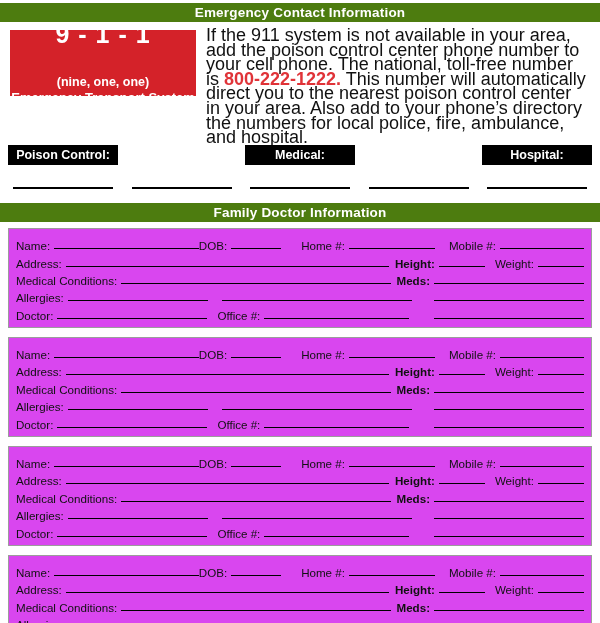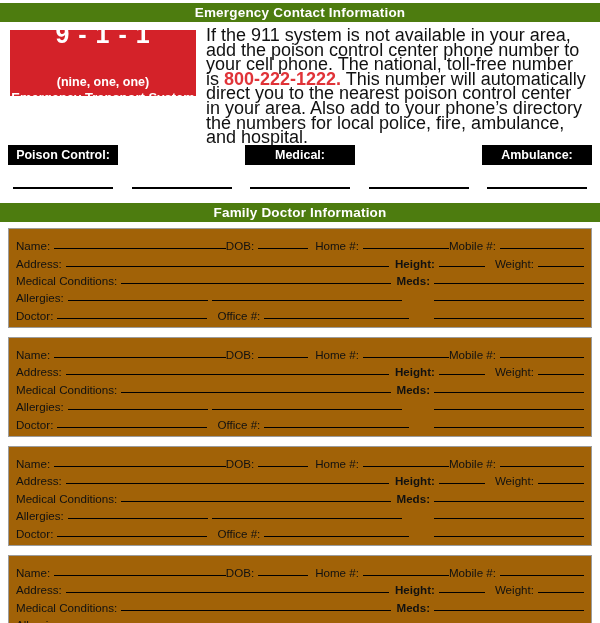--- a/index.html
+++ b/index.html
@@ -34,53 +34,53 @@
     font-size:12.5px;text-align:center;line-height:20px;
   }
   .line-row{display:flex;justify-content:space-between;padding:0 8px;margin-top:22px;}
   .cline-slot{width:110px;display:flex;justify-content:center;}
   .cline{width:100px;height:2px;background:#000;}
 
   
   #members{margin-top:6px;}
   .member{
     margin:0 8px 9px 8px;border:1px solid #9c9c9c;
-    padding:6px 7px 5px 7px;background:#a16207;
+    padding:6px 7px 5px 7px;background:#d946ef;
   }
   .row{display:flex;align-items:flex-end;height:17.4px;font-size:11.6px;}
   .lbl{white-space:nowrap;}
   .ln{border-bottom:1px solid #000;margin:0 0 3px 4px;height:1px;}
   .grow{flex:1 1 auto;}
   .spacer{flex:1 1 auto;}
   .w50{width:50px;}  .w86{width:86px;}  .w84{width:84px;}
   .w46{width:46px;}  .w150{width:150px;} .w140{width:140px;}
   .w190{width:190px;} .w145{width:145px;}
   .ml6{margin-left:6px;font-weight:bold;} .ml8{} .ml10{margin-left:10px;}
-  .ml12{margin-left:7px;} .ml14{}
+  .ml12{margin-left:20px;} .ml14{margin-left:14px;}
 </style>
 </head>
 <body>
 
 <div class="bar first">
   <span>Emergency Contact Information</span>
 </div>
 
 <div class="top">
   <div class="redbox">
     <div class="num">9 - 1 - 1</div>
     <div class="sub">(nine, one, one)</div>
     <div class="sys">Emergency Transport System</div>
   </div>
   <p class="info"><span>If the 911 system is not available in your area, add the poison control center phone number to your cell phone. The national, toll-free number is </span><span class="phone">800-222-1222.</span><span> This number will automatically direct you to the nearest poison control center in your area. Also add to your phone’s directory the numbers for local police, fire, ambulance, and hospital.</span></p>
 </div>
 
 <div class="contact-row">
   <div class="cbox">Poison Control:</div>
   <div class="cbox">Medical:</div>
-  <div class="cbox">Ambulance:</div>
+  <div class="cbox">Hospital:</div>
 </div>
 
 <div class="line-row">
   <div class="cline-slot">
       <div class="cline"></div>
     </div>
   <div class="cline-slot">
       <div class="cline"></div>
     </div>
   <div class="cline-slot">

